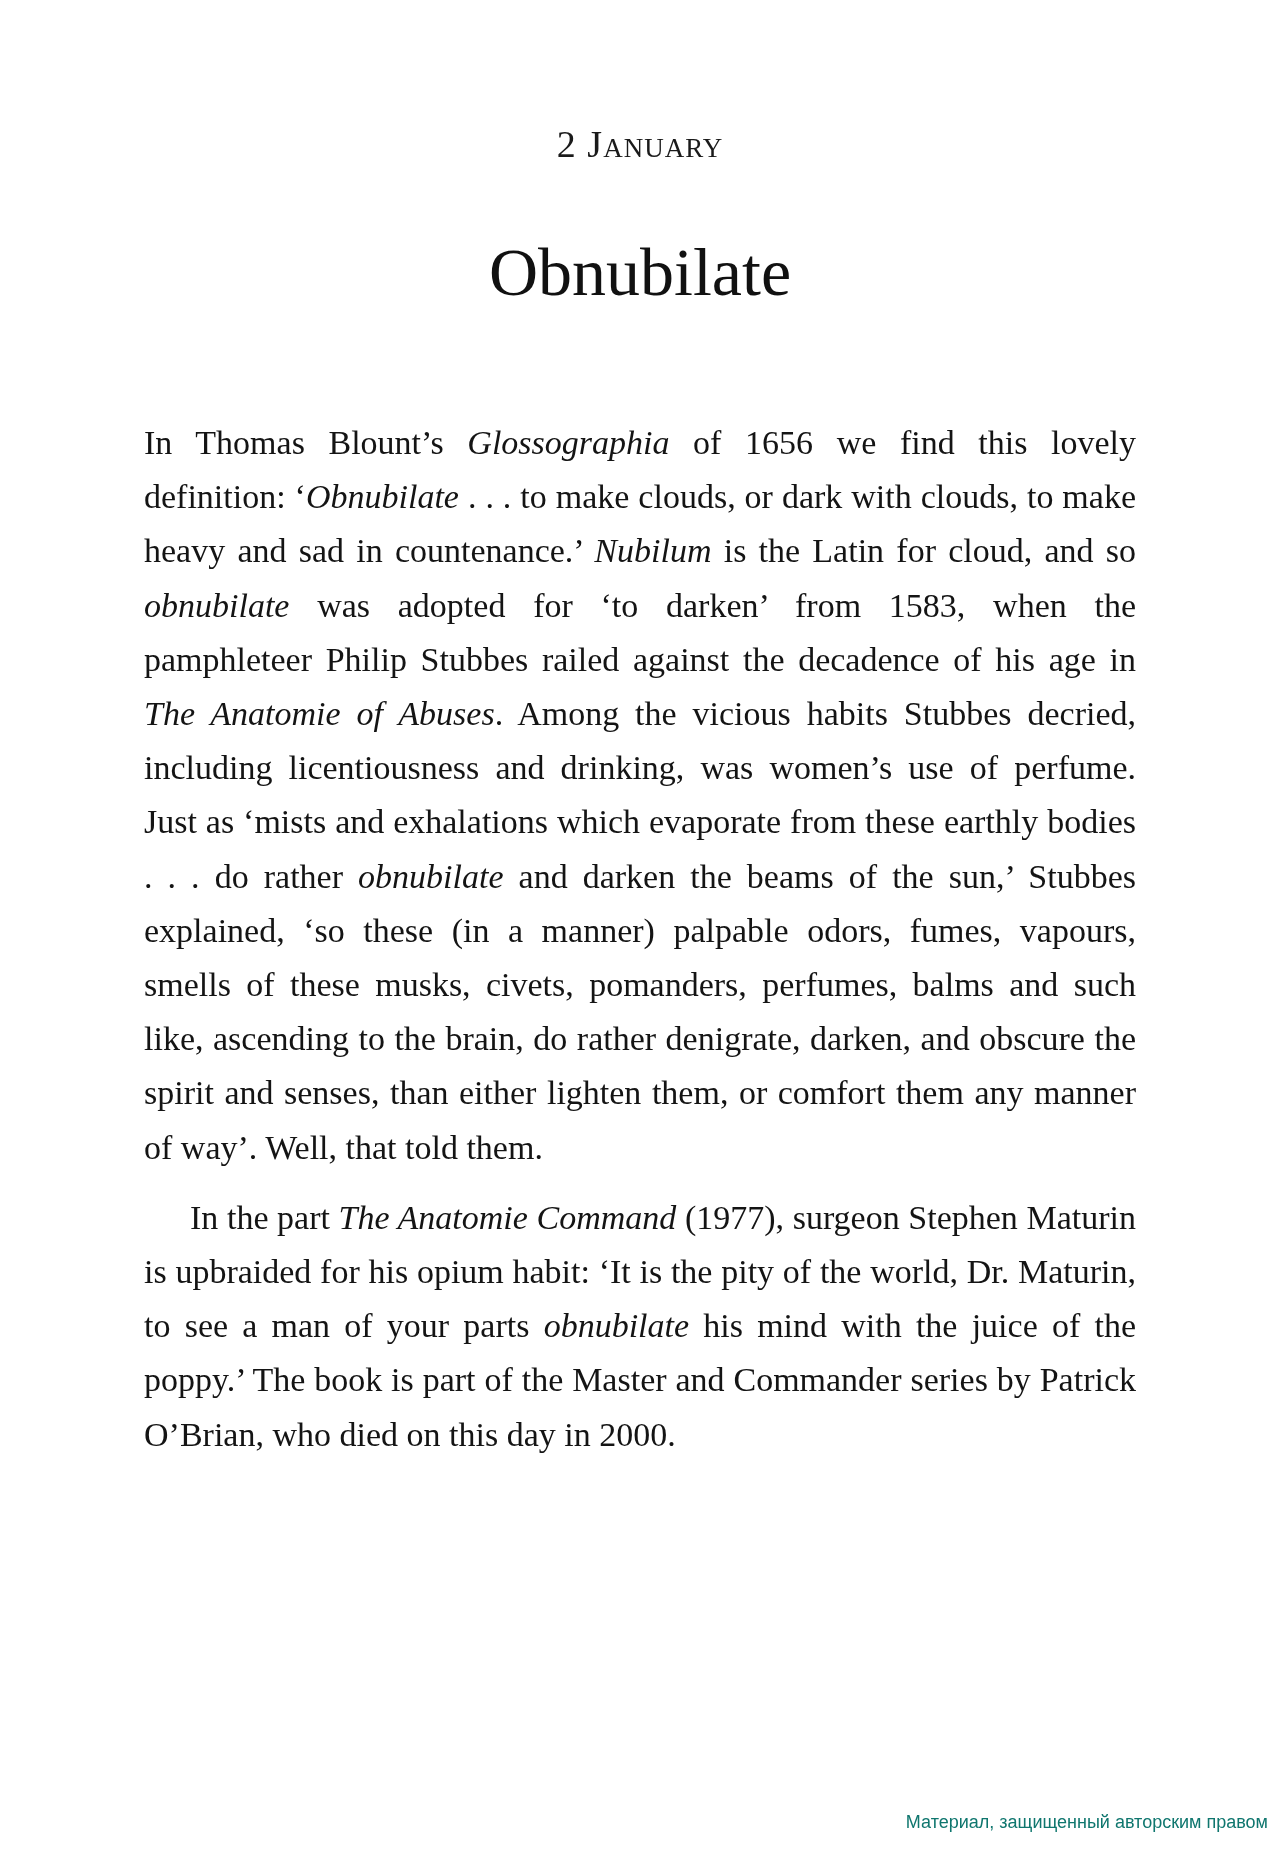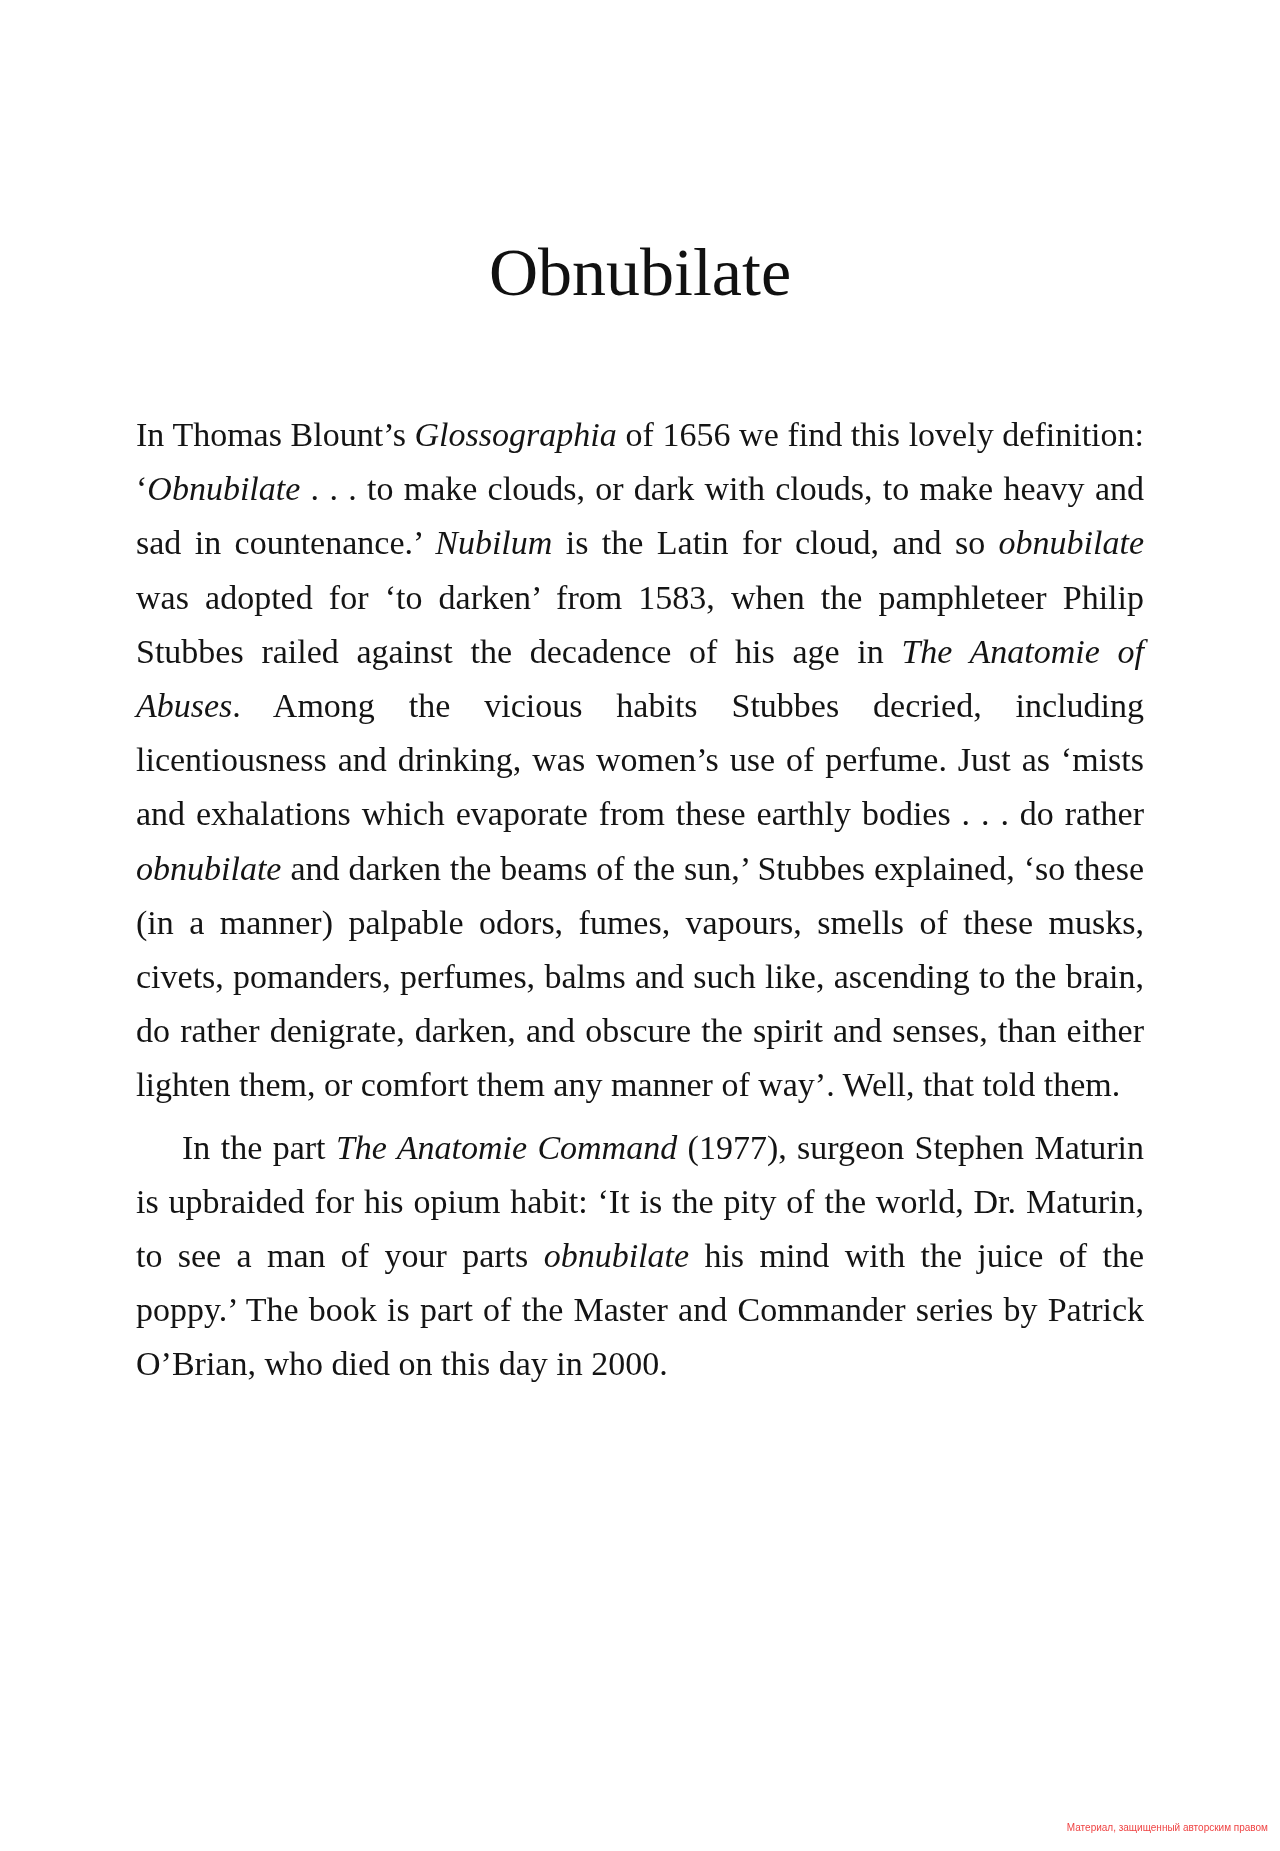--- a/index.html
+++ b/index.html
@@ -49,41 +49,42 @@
       position: absolute;
       top: 400px;
       left: 128px;
       width: 1024px;
       font-size: 34px;
       line-height: 54.2px;
       text-align: justify;
       color: #141414;
     }
     .entry-body p {
-      margin: 8px;
+      margin: 16px;
     }
     .entry-body p.indent {
       text-indent: 46px;
     }
     .entry-body em {
       font-style: italic;
     }
     .watermark {
       position: absolute;
       right: 12px;
       bottom: 18px;
       font-family: "Liberation Sans", "DejaVu Sans", sans-serif;
-      font-size: 10px;
-      color: #ef4444;
+      font-size: 18px;
+      color: #0f766e;
     }
   </style>
 </head>
 <body>
 
 <div class="page">
+  <div class="date-heading">2 January</div>
   <h1 class="entry-title">Obnubilate</h1>
 
   <div class="entry-body">
     <p>
       <span>In Thomas Blount’s </span><em>Glossographia</em><span> of 1656 we find this lovely definition: ‘</span><em>Obnubilate</em><span> . . . to make clouds, or dark with clouds, to make heavy and sad in countenance.’ </span><em>Nubilum</em><span> is the Latin for cloud, and so </span><em>obnubilate</em><span> was adopted for ‘to darken’ from 1583, when the pamphleteer Philip Stubbes railed against the decadence of his age in </span><em>The Anatomie of Abuses</em><span>. Among the vicious habits Stubbes decried, including licentiousness and drinking, was women’s use of perfume. Just as ‘mists and exhalations which evaporate from these earthly bodies . . . do rather </span><em>obnubilate</em><span> and darken the beams of the sun,’ Stubbes explained, ‘so these (in a manner) palpable odors, fumes, vapours, smells of these musks, civets, pomanders, perfumes, balms and such like, ascending to the brain, do rather denigrate, darken, and obscure the spirit and senses, than either lighten them, or comfort them any manner of way’. Well, that told them.</span>
     </p>
     <p class="indent">
       <span>In the part </span><em>The Anatomie Command</em><span> (1977), surgeon Stephen Maturin is upbraided for his opium habit: ‘It is the pity of the world, Dr. Maturin, to see a man of your parts </span><em>obnubilate</em><span> his mind with the juice of the poppy.’ The book is part of the Master and Commander series by Patrick O’Brian, who died on this day in 2000.</span>
     </p>
   </div>

